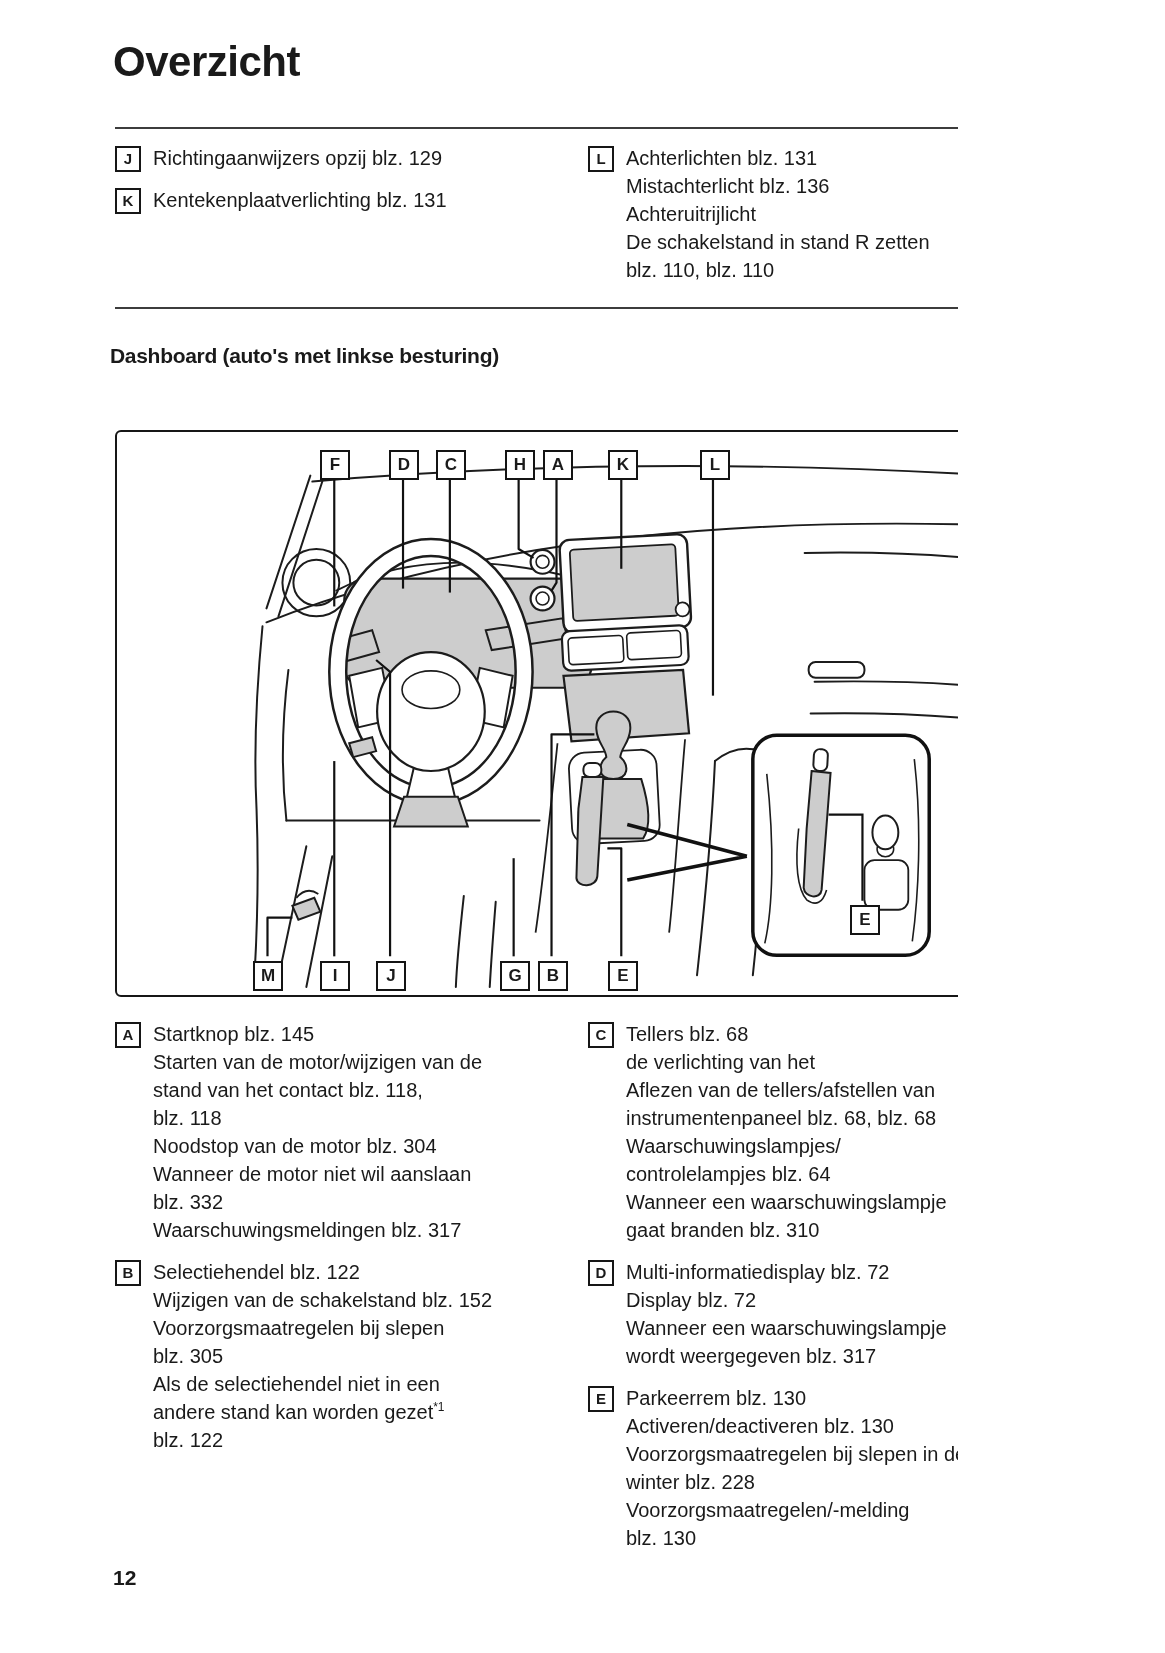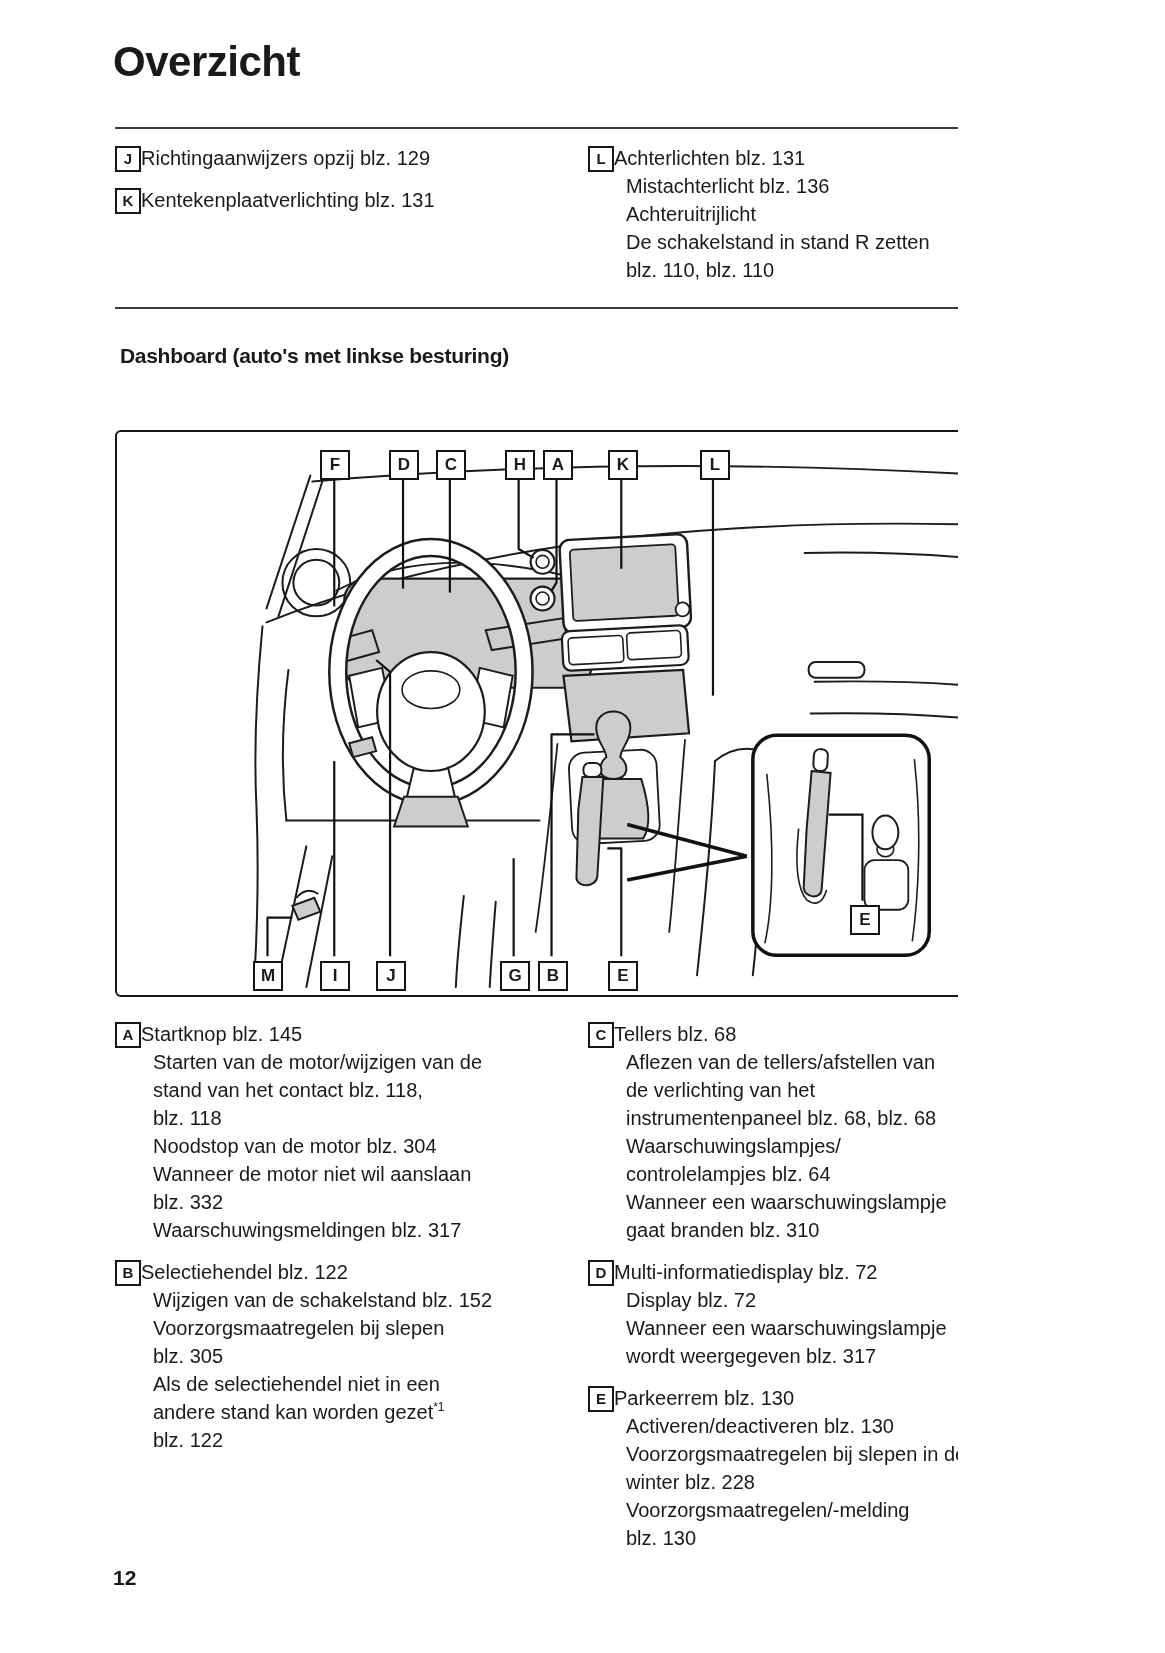--- a/index.html
+++ b/index.html
@@ -2,34 +2,34 @@
 <html><head>
 <meta charset="utf-8">
 <style>
   html,body{margin:0;padding:0;background:#ffffff;}
   .page{position:relative;width:958px;height:1653px;background:#fff;
         font-family:"Liberation Sans", sans-serif;color:#1a1a1a;overflow:hidden;}
   .title{position:absolute;left:113px;top:38px;font-size:42px;font-weight:bold;letter-spacing:-0.5px;}
   .rule{position:absolute;left:115px;width:885px;height:0;border-top:2px solid #3c3c3c;}
   .rule1{top:127px;}
   .rule2{top:307px;}
-  .heading{position:absolute;left:120px;top:344px;font-size:21px;font-weight:bold;letter-spacing:-0.3px;}
+  .heading{position:absolute;left:110px;top:344px;font-size:21px;font-weight:bold;letter-spacing:-0.3px;}
   .pageno{position:absolute;left:113px;top:1550px;font-size:21px;font-weight:bold;margin-top:16px;}
 
   .top-left{position:absolute;left:115px;top:144px;width:460px;}
   .top-right{position:absolute;left:588px;top:144px;width:432px;}
   .bottom-left{position:absolute;left:115px;top:1020px;width:470px;}
   .bottom-right{position:absolute;left:588px;top:1020px;width:440px;}
 
   .entry{margin-bottom:14px;font-size:20px;line-height:28px;}
   .entry-head{display:flex;align-items:flex-start;}
   .cbox{flex:0 0 auto;width:26px;height:26px;border:2px solid #161616;box-sizing:border-box;
         display:flex;align-items:center;justify-content:center;
         font-size:15px;font-weight:bold;margin-top:2px;background:#fff;}
-  .entry-title{}
+  .entry-title{padding-left:12px;}
   .entry-body{padding-left:38px;}
   .line{white-space:nowrap;}
   sup{font-size:12px;line-height:0;}
 
   .diagram{position:absolute;left:115px;top:430px;width:885px;height:567px;
            border:2.5px solid #161616;border-radius:6px;box-sizing:border-box;background:#fff;}
   .diagram svg{position:absolute;left:0;top:0;}
   .dlabel{position:absolute;width:30px;height:30px;background:#fff;border:2.2px solid #141414;
           box-sizing:border-box;display:flex;align-items:center;justify-content:center;
           font-weight:bold;font-size:17px;}
@@ -237,22 +237,22 @@
     </div>
   </div>
 
   <div class="bottom-right">
     <div class="entry">
       <div class="entry-head">
         <span class="cbox">C</span>
         <span class="entry-title">Tellers blz. 68</span>
       </div>
       <div class="entry-body">
+        <div class="line">de verlichting van het</div>
         <div class="line">Aflezen van de tellers/afstellen van</div>
-        <div class="line">de verlichting van het</div>
         <div class="line">instrumentenpaneel blz. 68, blz. 68</div>
         <div class="line">Waarschuwingslampjes/</div>
         <div class="line">controlelampjes blz. 64</div>
         <div class="line">Wanneer een waarschuwingslampje</div>
         <div class="line">gaat branden blz. 310</div>
       </div>
     </div>
     <div class="entry">
       <div class="entry-head">
         <span class="cbox">D</span>

